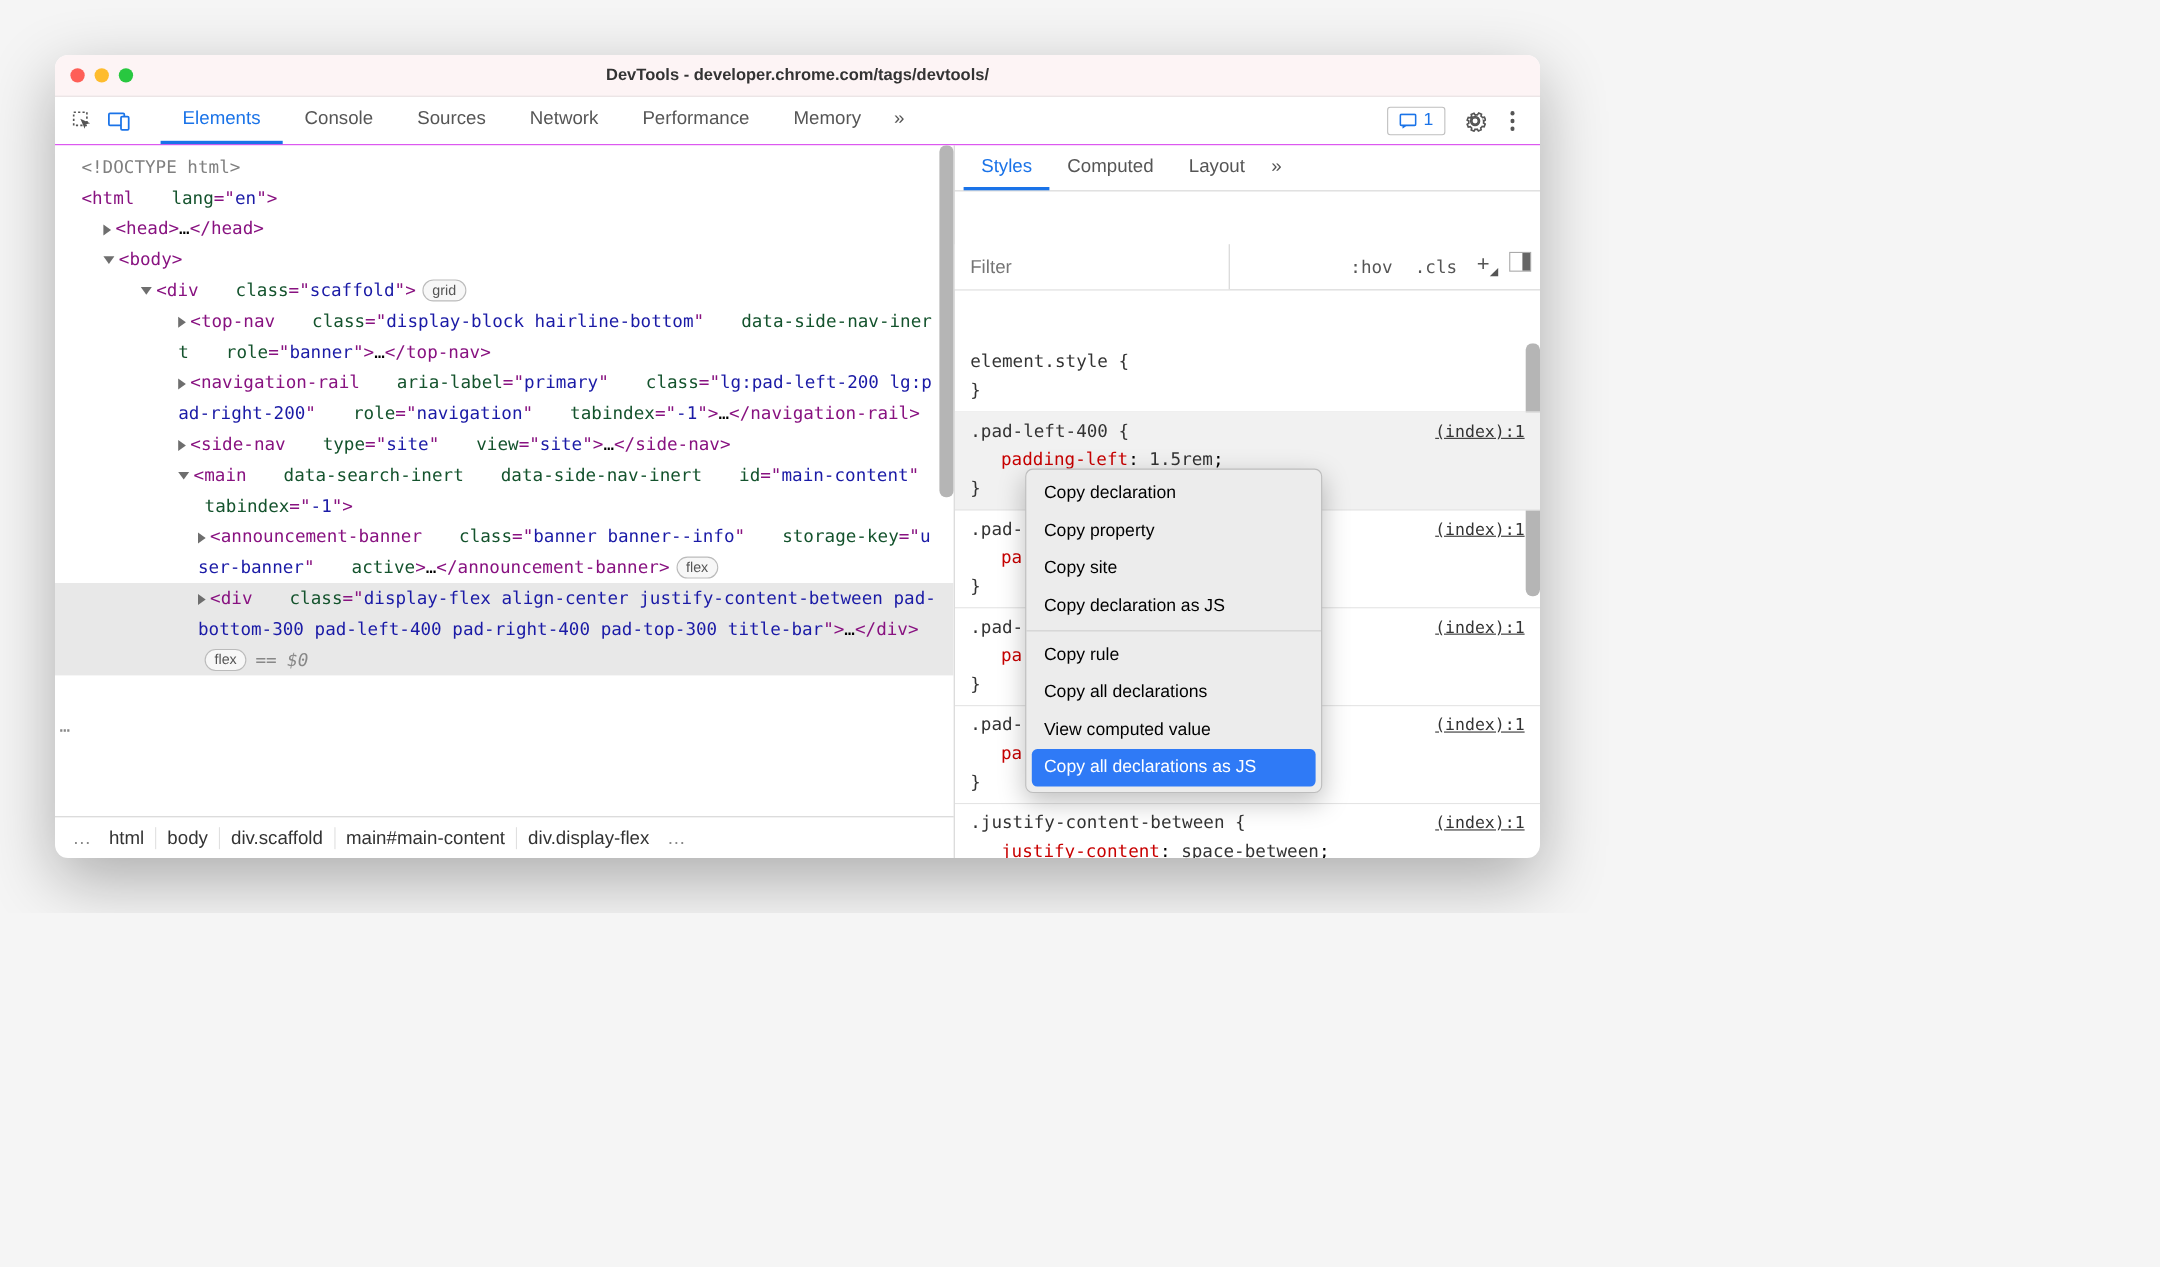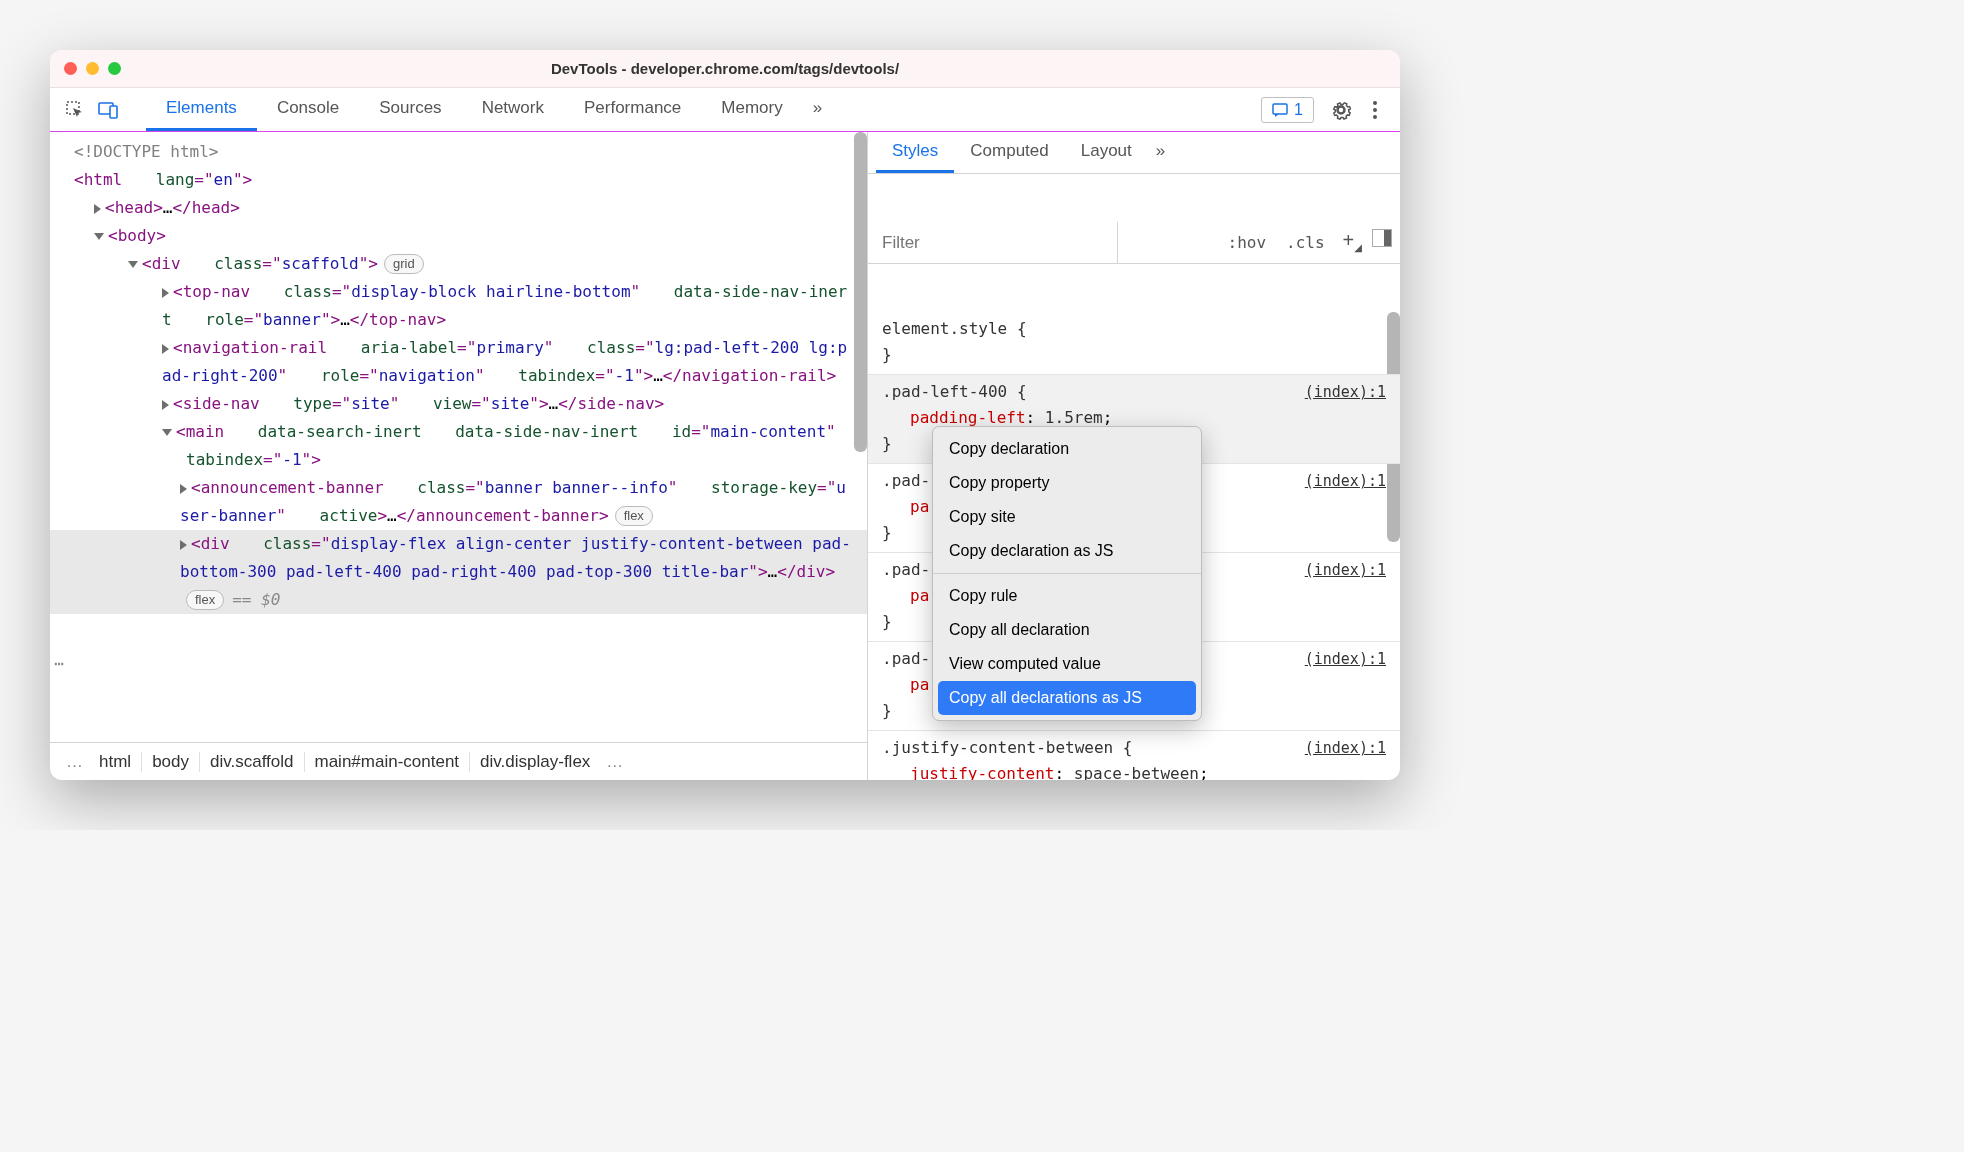--- a/index.html
+++ b/index.html
@@ -287,21 +287,21 @@
           <div class="decl"><span class="prop">justify-content</span>: <span class="val">space-between</span>;</div>
         </div>
 
         <div class="ctx-menu" id="ctx-menu">
             <div class="ctx-item">Copy declaration</div>
             <div class="ctx-item">Copy property</div>
             <div class="ctx-item">Copy site</div>
             <div class="ctx-item">Copy declaration as JS</div>
             <div class="ctx-sep"></div>
             <div class="ctx-item">Copy rule</div>
-            <div class="ctx-item">Copy all declaration</div>
+            <div class="ctx-item">Copy all declarations</div>
             <div class="ctx-item">View computed value</div>
             <div class="ctx-item hl">Copy all declarations as JS</div>
           </div>
       </div>
     </div>
 
   </div>
 </div>
 
 </body></html>

